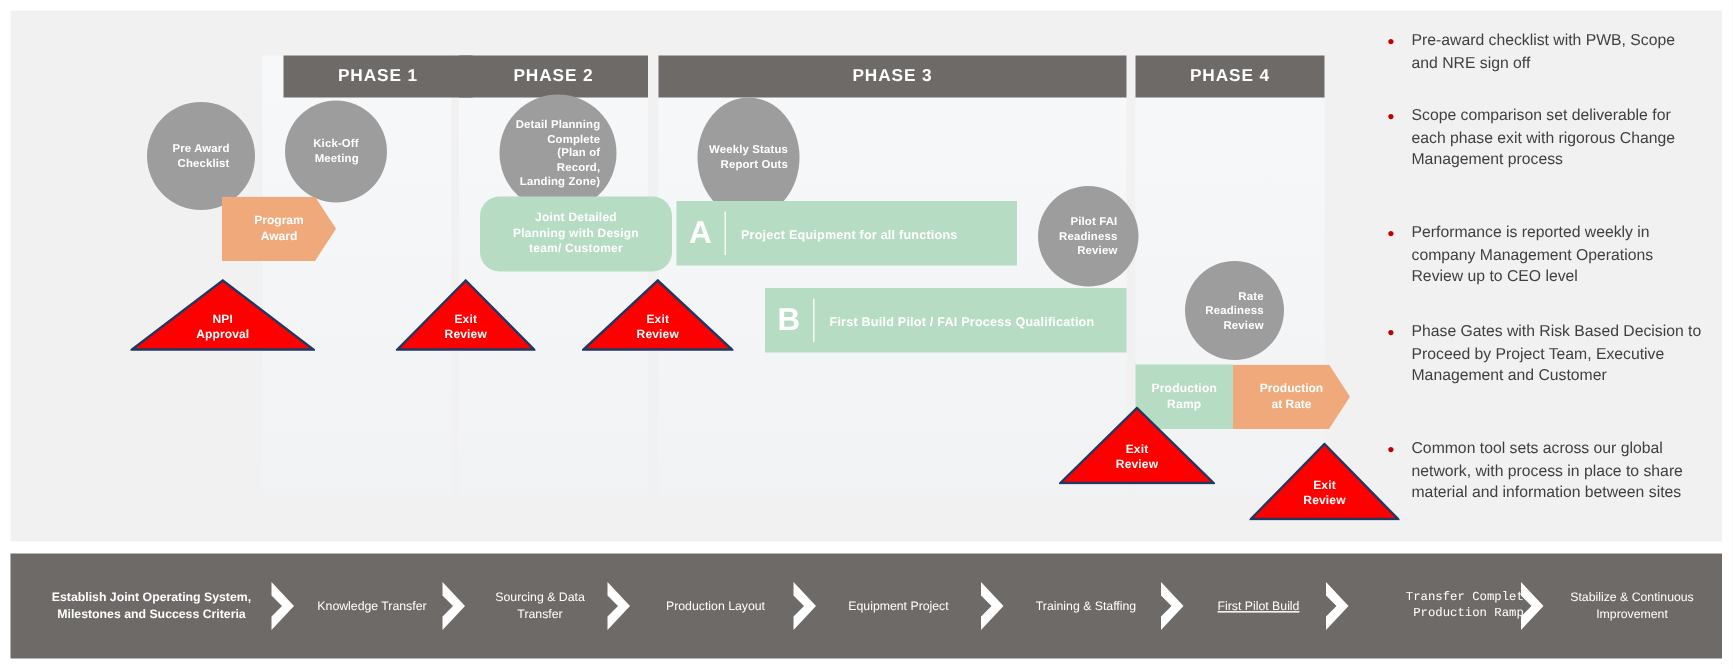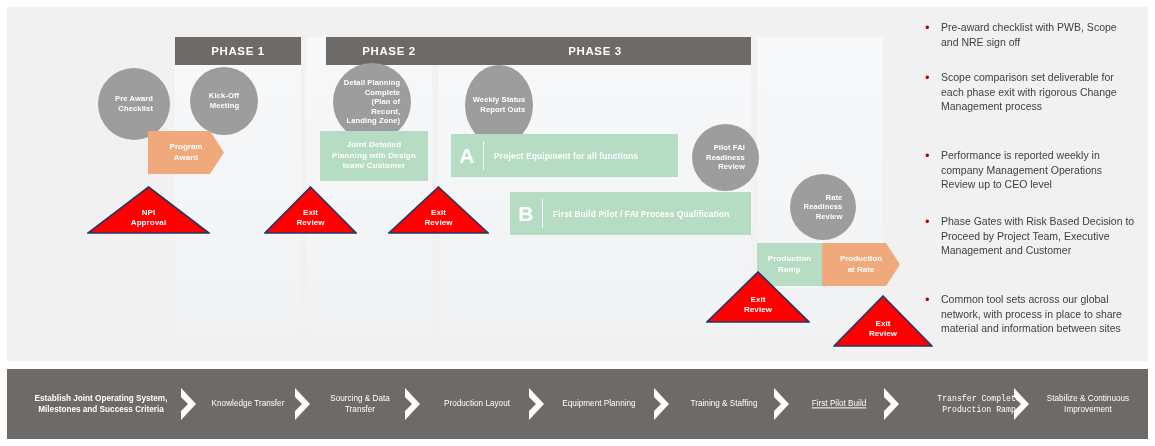--- a/index.html
+++ b/index.html
@@ -108,23 +108,24 @@
 
 <div id="canvas">
 
   <div class="stage"></div>
 
   <div class="phase-col" style="left:175px; width:126px; height:295px;"></div>
   <div class="phase-col" style="left:306px; width:126px; height:295px;"></div>
   <div class="phase-col" style="left:439px; width:312px; height:295px;"></div>
   <div class="phase-col" style="left:757px; width:126px; height:295px;"></div>
 
-  <div class="phase-hdr" style="left:175px; width:126px;">PHASE 1</div>
-  <div class="phase-hdr" style="left:306px; width:126px;margin-left:20px;">PHASE 2</div>
+  <div class="phase-hdr" style="left:189px; width:126px;">PHASE 1</div>
+  <div class="phase-hdr" style="left:306px; width:126px;">PHASE 2</div>
   <div class="phase-hdr" style="left:439px; width:312px;">PHASE 3</div>
+  <div class="phase-hdr" style="left:757px; width:126px;">PHASE 4</div>
 
   <div class="circle" style="left: 98px; top: 68px; width: 72px; height: 72px; white-space: pre-line;">Pre Award
 Checklist</div>
 
   <div class="circle" style="left: 190px; top: 67px; width: 68px; height: 68px; white-space: pre-line;">Kick-Off
 Meeting</div>
 
   <div class="circle" style="left: 333px; top: 63px; width: 78px; height: 78px; white-space: pre-line;">Detail Planning
 Complete
 (Plan of
@@ -139,21 +140,21 @@
 Review</div>
 
   <div class="circle" style="left: 790px; top: 174px; width: 66px; height: 66px; white-space: pre-line;">Rate
 Readiness
 Review</div>
 
 
   <div class="orange-chev" style="left: 148px; top: 131px; width: 76px; height: 43px; white-space: pre-line;">Program
 Award</div>
 
-  <div class="greenbar plain" style="left: 320px; top: 131px; width: 108px; height: 50px; white-space: pre-line;">Joint Detailed
+  <div class="greenbar plain" style="left: 320px; top: 131px; width: 128px; height: 50px; white-space: pre-line; border-radius: 13px;">Joint Detailed
 Planning with Design
 team/ Customer</div>
 
   <div class="greenbar" style="left:451px; top:134px; width:227px; height:43px;">
     <span class="big">A</span>
     <span class="divider"></span>
     <span class="lbl">Project Equipment for all functions</span>
   </div>
 
   <div class="greenbar" style="left:510px; top:192px; width:241px; height:43px;">
@@ -253,21 +254,21 @@
         </svg>
     </div>
 
     <div class="bstep" style="left:420px; width:100px;">Production Layout</div>
     <div class="bchev" style="left:520px;">
       <svg width="20" height="34" viewBox="0 0 20 34">
           <polygon points="2,1 17,17 2,33 2,24 9,17 2,10" fill="#ffffff"></polygon>
         </svg>
     </div>
 
-    <div class="bstep" style="left: 544px; width: 96px;">Equipment Planning</div>
+    <div class="bstep" style="left: 544px; width: 96px;">Equipment Project</div>
     <div class="bchev" style="left:645px;">
       <svg width="20" height="34" viewBox="0 0 20 34">
           <polygon points="2,1 17,17 2,33 2,24 9,17 2,10" fill="#ffffff"></polygon>
         </svg>
     </div>
 
     <div class="bstep" style="left:669px; width:96px;">Training &amp; Staffing</div>
     <div class="bchev" style="left:765px;">
       <svg width="20" height="34" viewBox="0 0 20 34">
           <polygon points="2,1 17,17 2,33 2,24 9,17 2,10" fill="#ffffff"></polygon>

